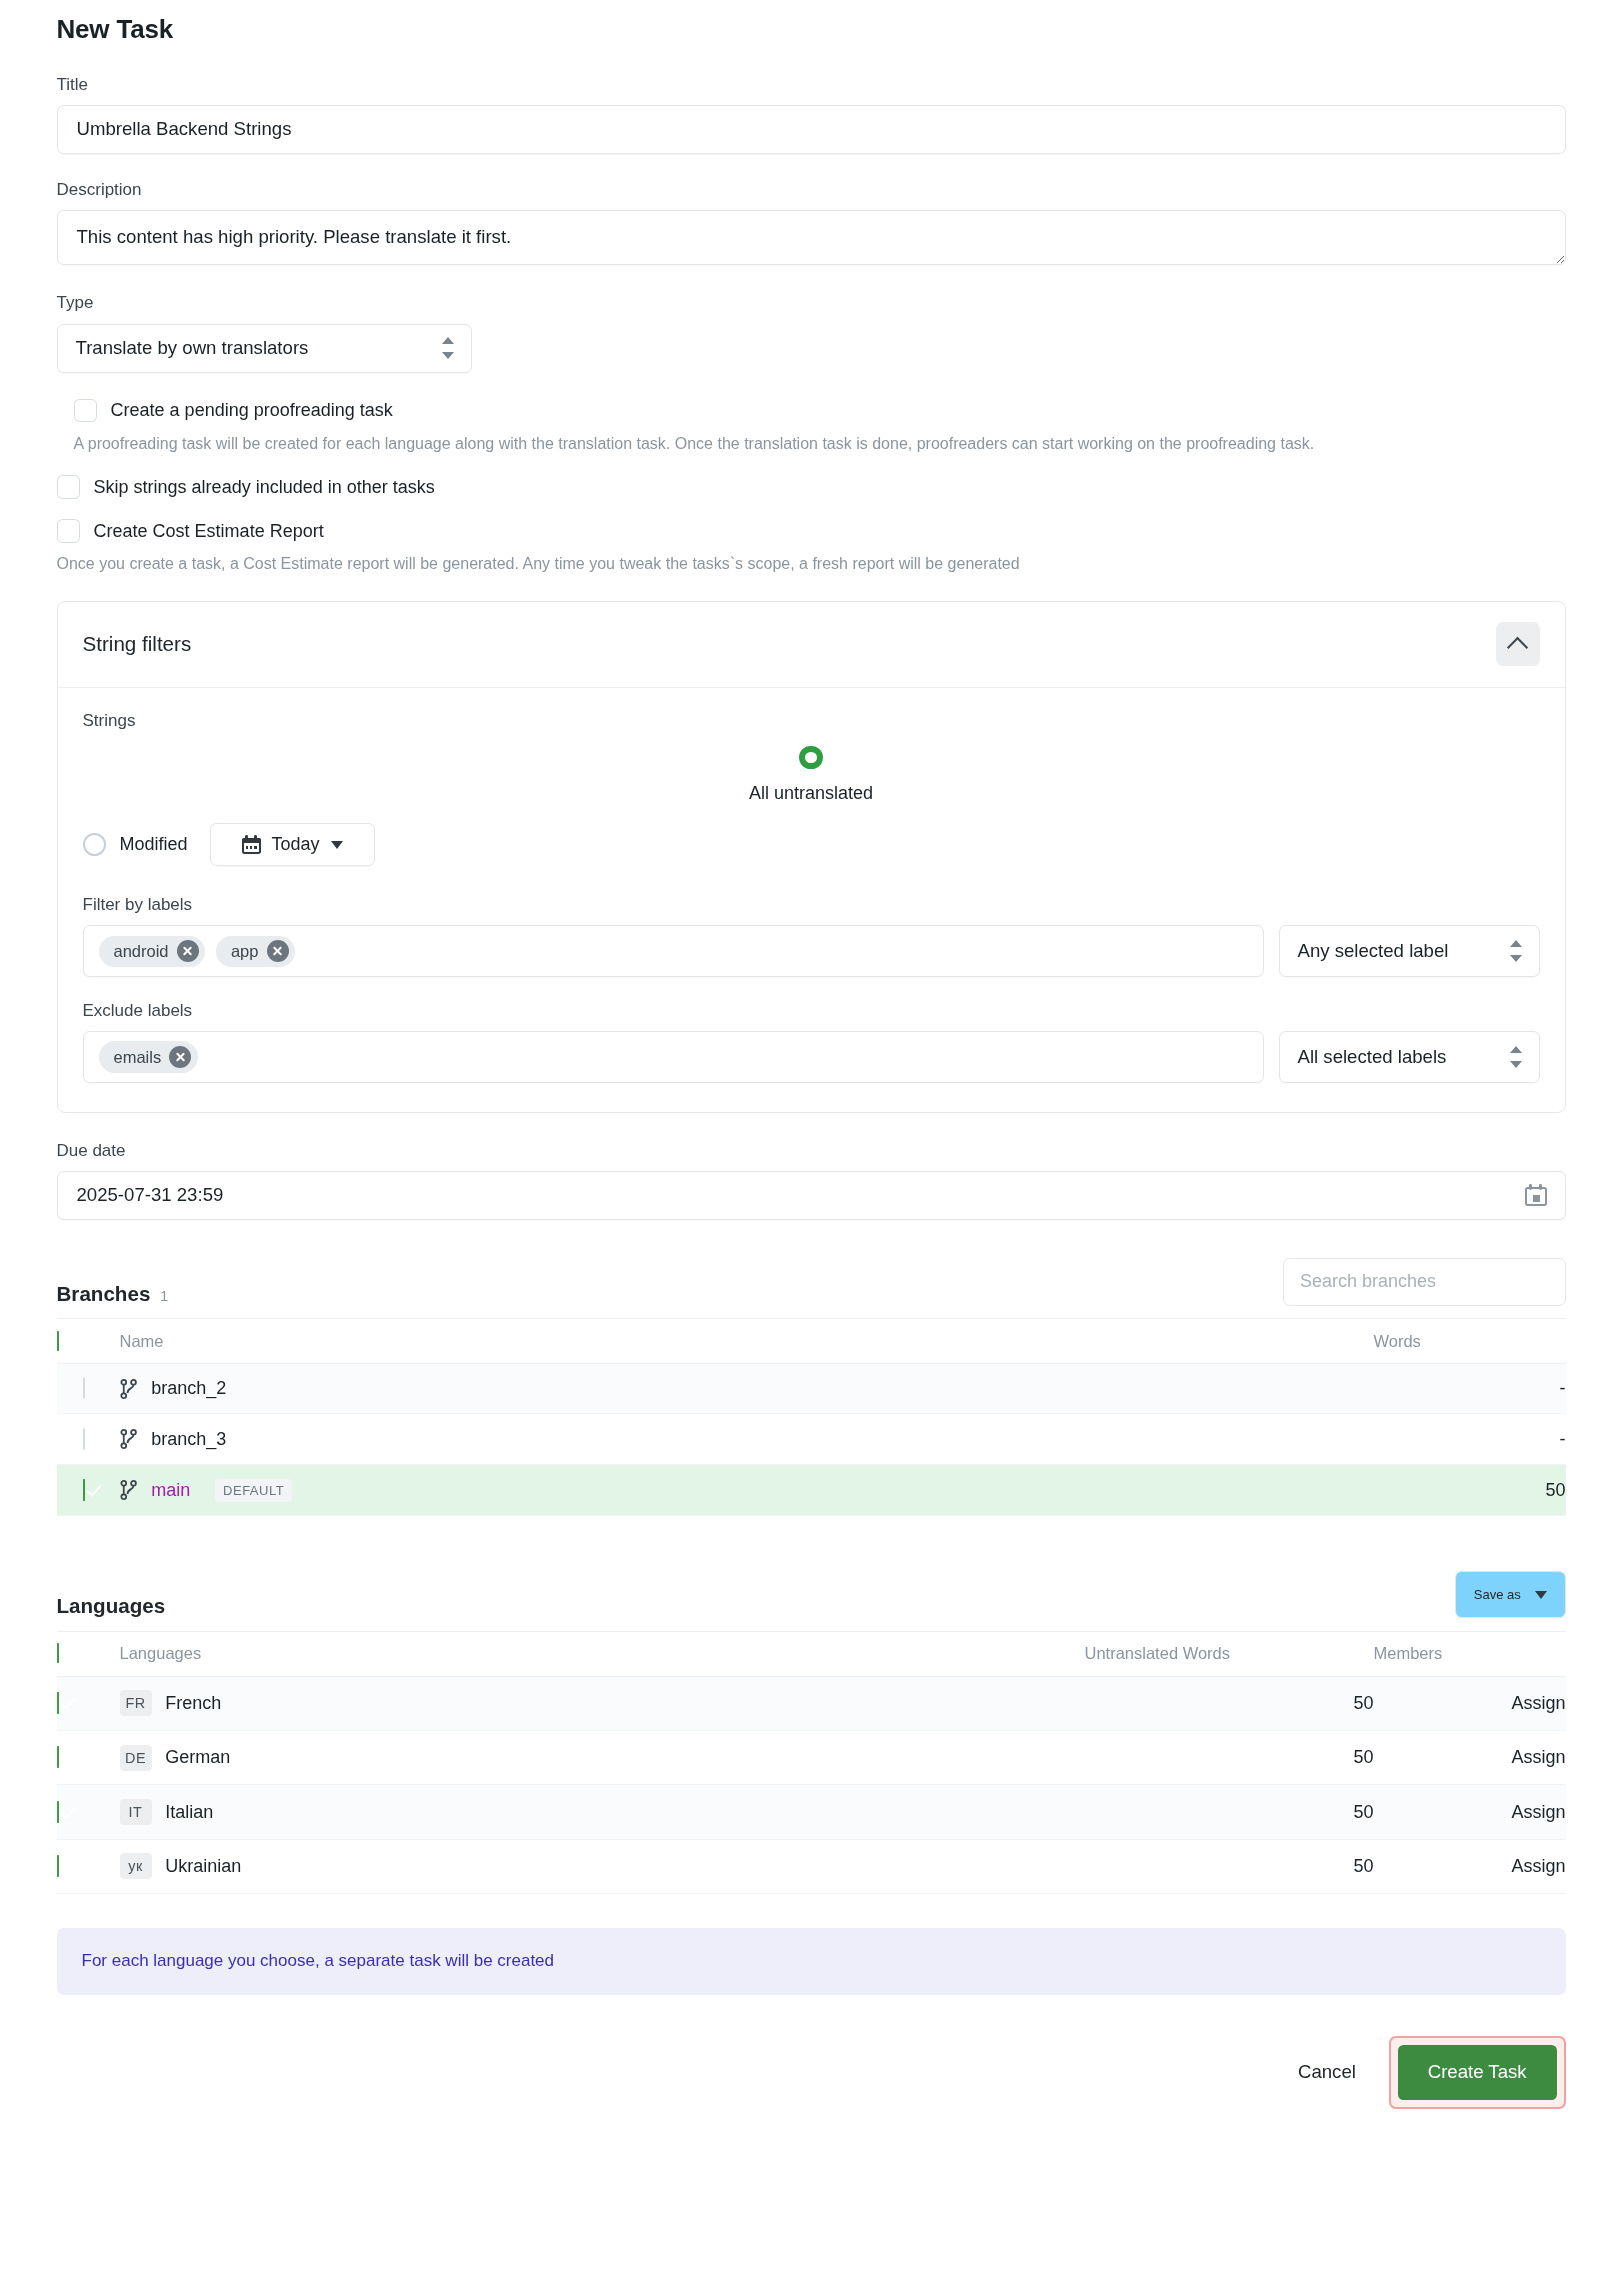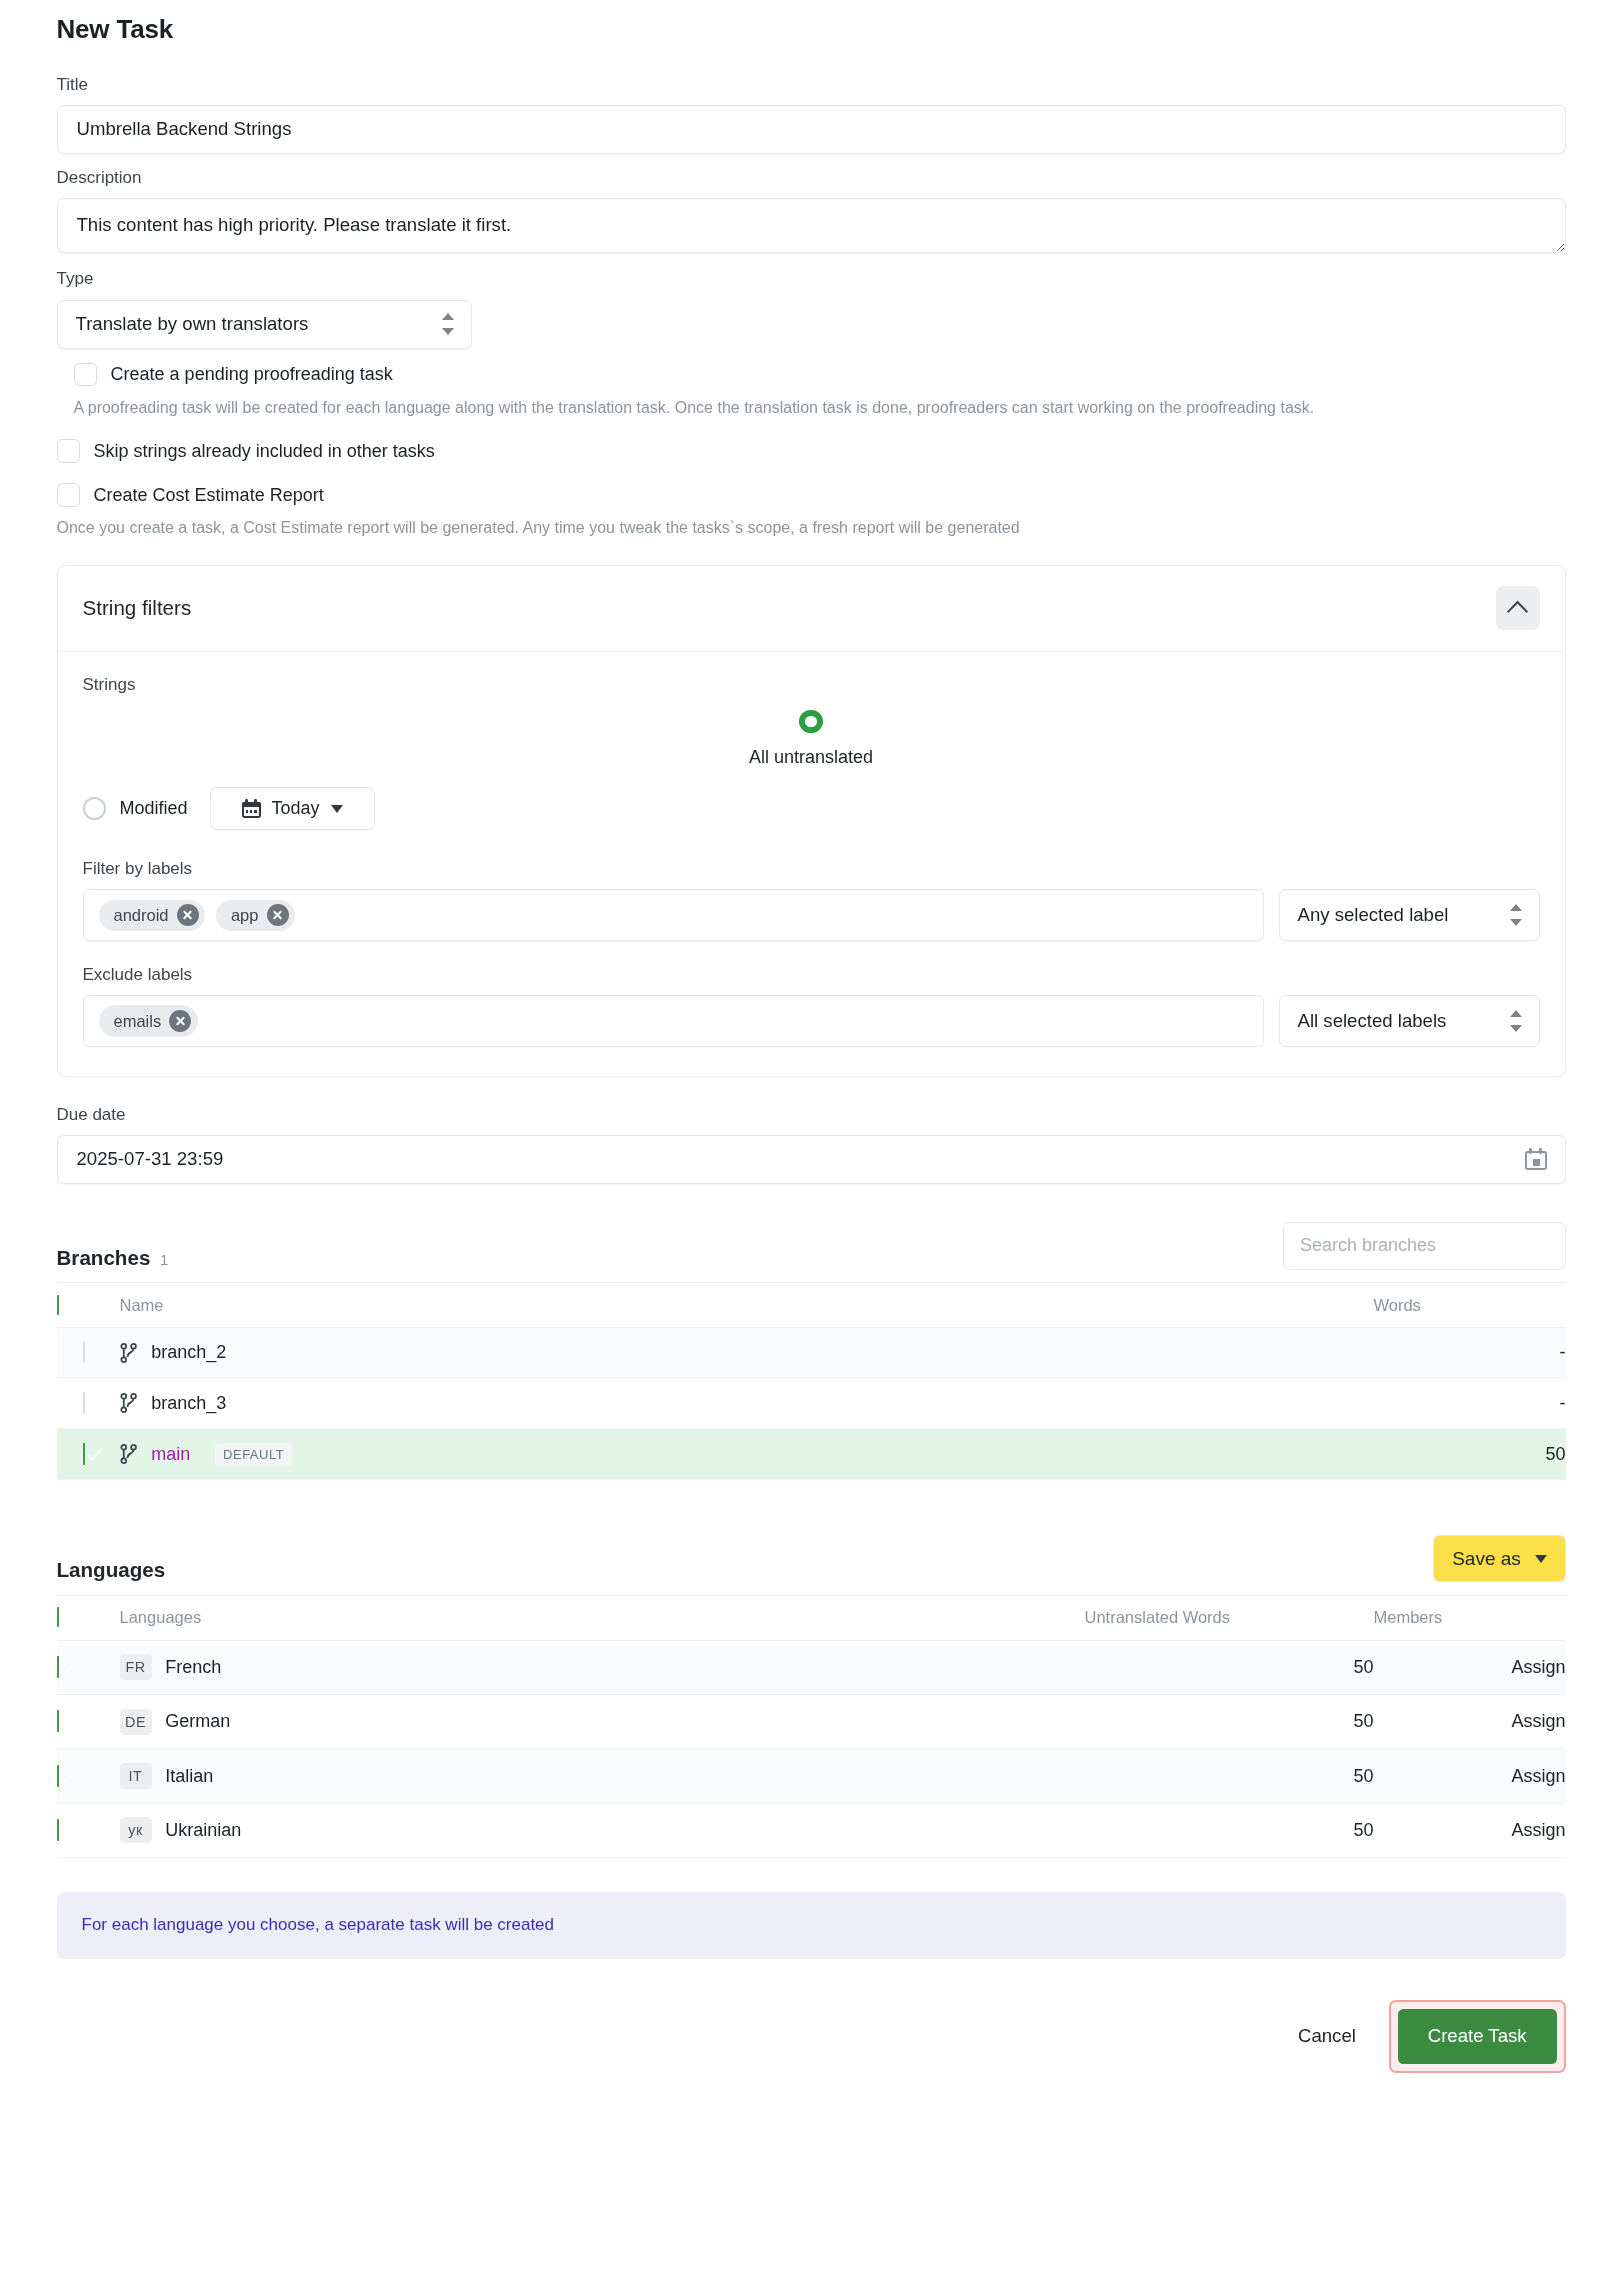--- a/index.html
+++ b/index.html
@@ -69,21 +69,21 @@
     font-size: 18.6px;
     font-family: inherit;
     color: #1b2226;
     padding: 15px 19px;
     outline: none;
     resize: vertical;
     overflow: hidden;
     line-height: 1.2;
     box-shadow: 0 0.7px 1.4px rgba(16,24,40,0.03);
   }
-  .field-block { margin-bottom: 14px; }
+  .field-block { margin-bottom: 26px; }
 
   
   .select-box {
     position: relative;
     display: inline-flex;
     align-items: center;
     height: 49px;
     border: 1.4px solid #e2e6e9;
     border-radius: 6.9px;
     background: #fff;
@@ -406,23 +406,23 @@
   .muted-dash { color: #8c959d; }
 
   
   .save-as-btn {
     display: inline-flex;
     align-items: center;
     gap: 13.7px;
     height: 47px;
     border: 1.4px solid #e4e8eb;
     border-radius: 6.9px;
-    background: #fde047;
+    background: #7dd3fc;
     padding: 0 18px;
-    font-size: 19px;
+    font-size: 13px;
     color: #22272b;
     cursor: pointer;
     box-shadow: 0 0.7px 1.4px rgba(16,24,40,0.03);
   }
   .lang-code {
     display: inline-flex;
     align-items: center;
     justify-content: center;
     min-width: 32px;
     height: 26px;

